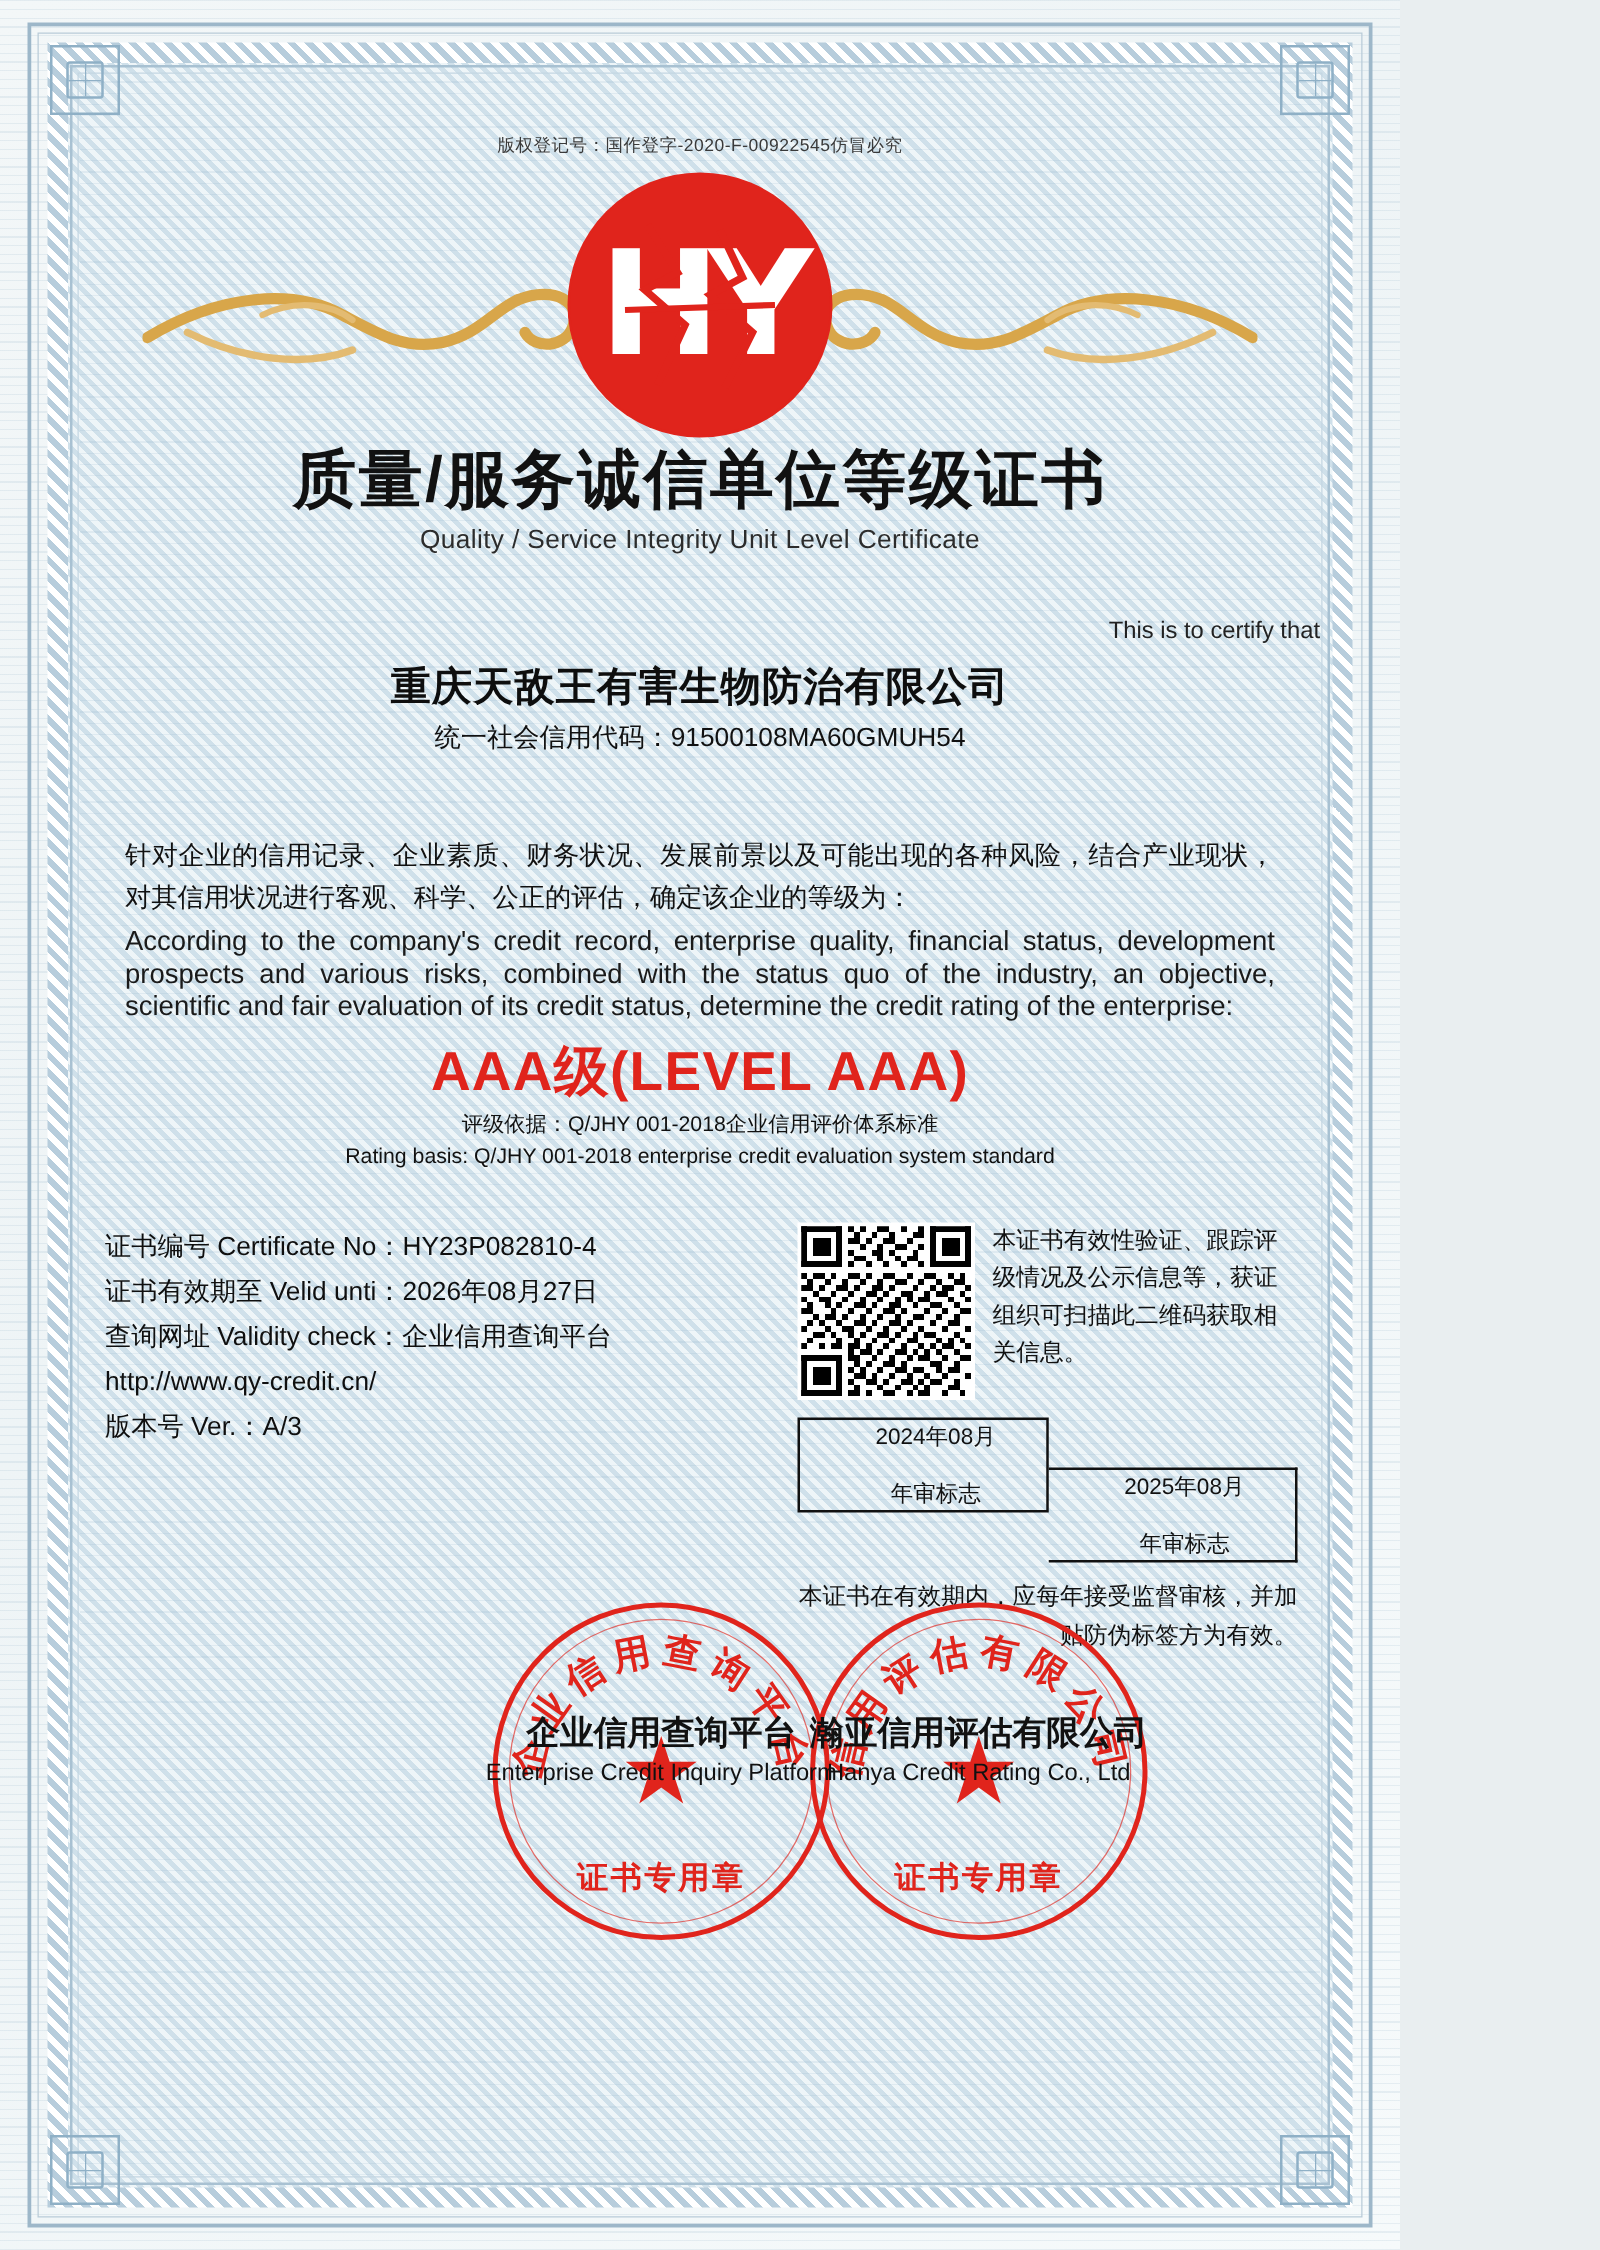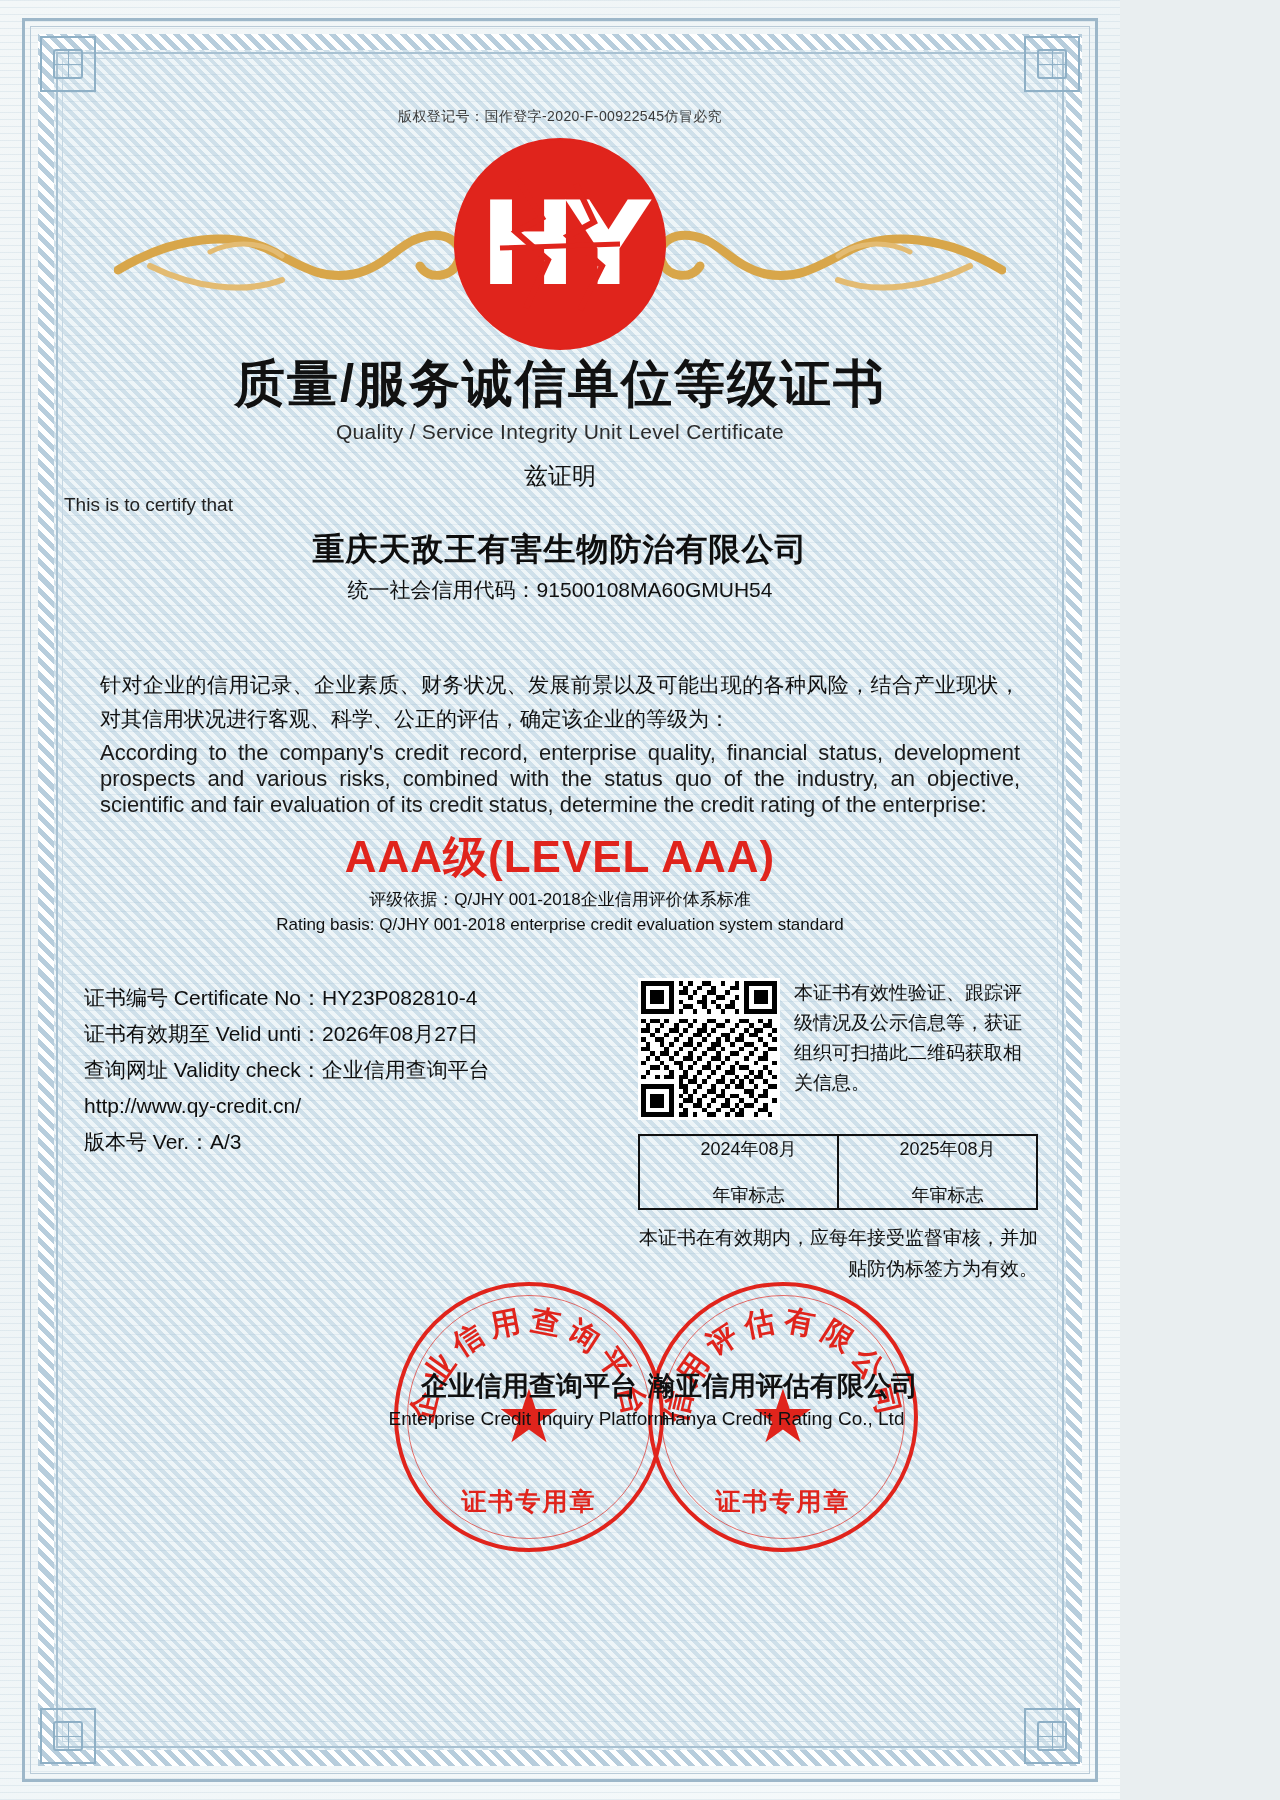--- a/index.html
+++ b/index.html
@@ -87,21 +87,21 @@
   .logo-crack{position:absolute;inset:0;}
   .title-cn{
     position:absolute;top:290px;left:0;right:0;text-align:center;
     font-size:51px;font-weight:700;color:#111;letter-spacing:2px;
   }
   .title-en{
     position:absolute;top:360px;left:0;right:0;text-align:center;
     font-size:21px;color:#2c2c2c;letter-spacing:.3px;
   }
   .certify-cn{position:absolute;top:400px;left:0;right:0;text-align:center;font-size:24px;color:#111;}
-  .certify-en{position:absolute;top:434px;left:0;right:0;text-align:left;font-size:19px;color:#222;}
+  .certify-en{position:absolute;top:434px;left:0;right:0;text-align:right;font-size:19px;color:#222;}
   .company{
     position:absolute;top:468px;left:0;right:0;text-align:center;
     font-size:32px;font-weight:700;color:#0e0e0e;letter-spacing:1px;
   }
   .credit-code{position:absolute;top:516px;left:0;right:0;text-align:center;font-size:21px;color:#111;}
   .address{position:absolute;top:548px;left:0;right:0;text-align:center;font-size:21px;color:#111;}
   .para-cn{
     position:absolute;top:608px;left:36px;right:36px;
     font-size:21px;line-height:34px;color:#111;text-align:justify;
   }
@@ -124,21 +124,21 @@
   .qr-block{position:absolute;top:918px;right:18px;width:400px;}
   .qr-row{display:flex;gap:14px;}
   .qr-code{width:142px;height:142px;flex:none;background:#fff;padding:3px;box-sizing:border-box;}
   .qr-note{font-size:19px;line-height:30px;color:#111;}
   .stamp-boxes{display:flex;margin-top:14px;}
   .stamp-box{
     width:178px;height:72px;border:2px solid #111;
     display:flex;flex-direction:column;align-items:center;justify-content:space-between;
     font-size:18px;color:#111;line-height:26px;padding-left:20px;
   }
-  .stamp-box + .stamp-box{border-left:none;}
+  .stamp-box + .stamp-box{border-left:none;margin-top:40px;}
   .qr-footnote{margin-top:12px;font-size:19px;line-height:31px;color:#111;text-align:right;}
   
   .seal{
     position:absolute;width:262px;height:262px;border-radius:50%;
     border:4px solid #e0241c;
     color:#e0241c;
   }
   .seal .ring{
     position:absolute;inset:9px;border-radius:50%;border:1px solid #e0241c;opacity:.65;
   }
@@ -213,21 +213,20 @@
         <svg class="logo-crack" viewBox="0 0 208 208">
           <path d="M62 40 L86 78 L60 92 L92 120 L70 168" fill="none" stroke="#e0241c" stroke-width="6"></path>
           <path d="M120 44 L138 82 L112 96 L146 126 L124 170" fill="none" stroke="#e0241c" stroke-width="6"></path>
           <path d="M44 108 L164 104" fill="none" stroke="#e0241c" stroke-width="5"></path>
         </svg>
       </div>
     </div>
 
     <div class="title-cn">质量/服务诚信单位等级证书</div>
     <div class="title-en">Quality / Service Integrity Unit Level Certificate</div>
-    <div class="certify-cn">兹证明</div>
     <div class="certify-en">This is to certify that</div>
     <div class="company">重庆天敌王有害生物防治有限公司</div>
     <div class="credit-code">统一社会信用代码：91500108MA60GMUH54</div>
 
     <div class="para-cn">针对企业的信用记录、企业素质、财务状况、发展前景以及可能出现的各种风险，结合产业现状，对其信用状况进行客观、科学、公正的评估，确定该企业的等级为：</div>
     <div class="para-en">According to the company's credit record, enterprise quality, financial status, development prospects and various risks, combined with the status quo of the industry, an objective, scientific and fair evaluation of its credit status, determine the credit rating of the enterprise:</div>
 
     <div class="level">AAA级(LEVEL AAA)</div>
     <div class="basis-cn">评级依据：Q/JHY 001-2018企业信用评价体系标准</div>
     <div class="basis-en">Rating basis: Q/JHY 001-2018 enterprise credit evaluation system standard</div>

